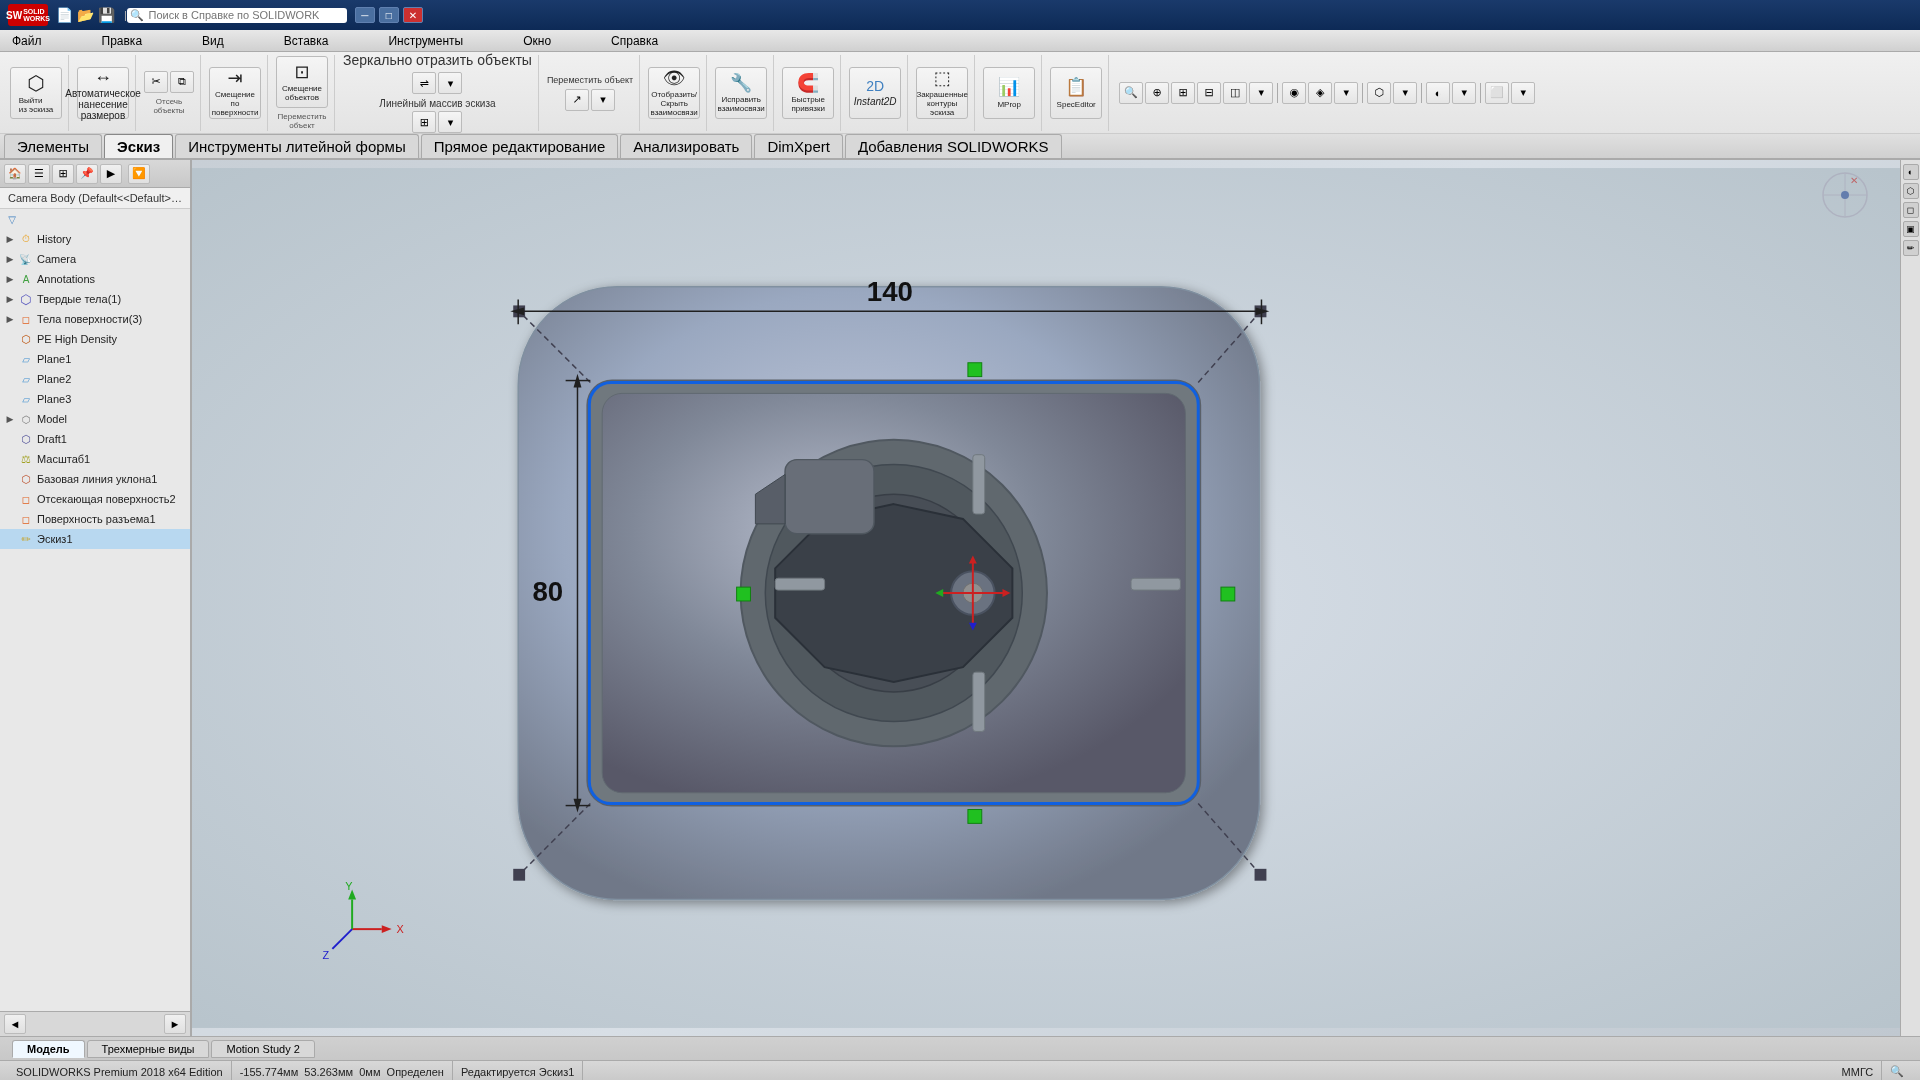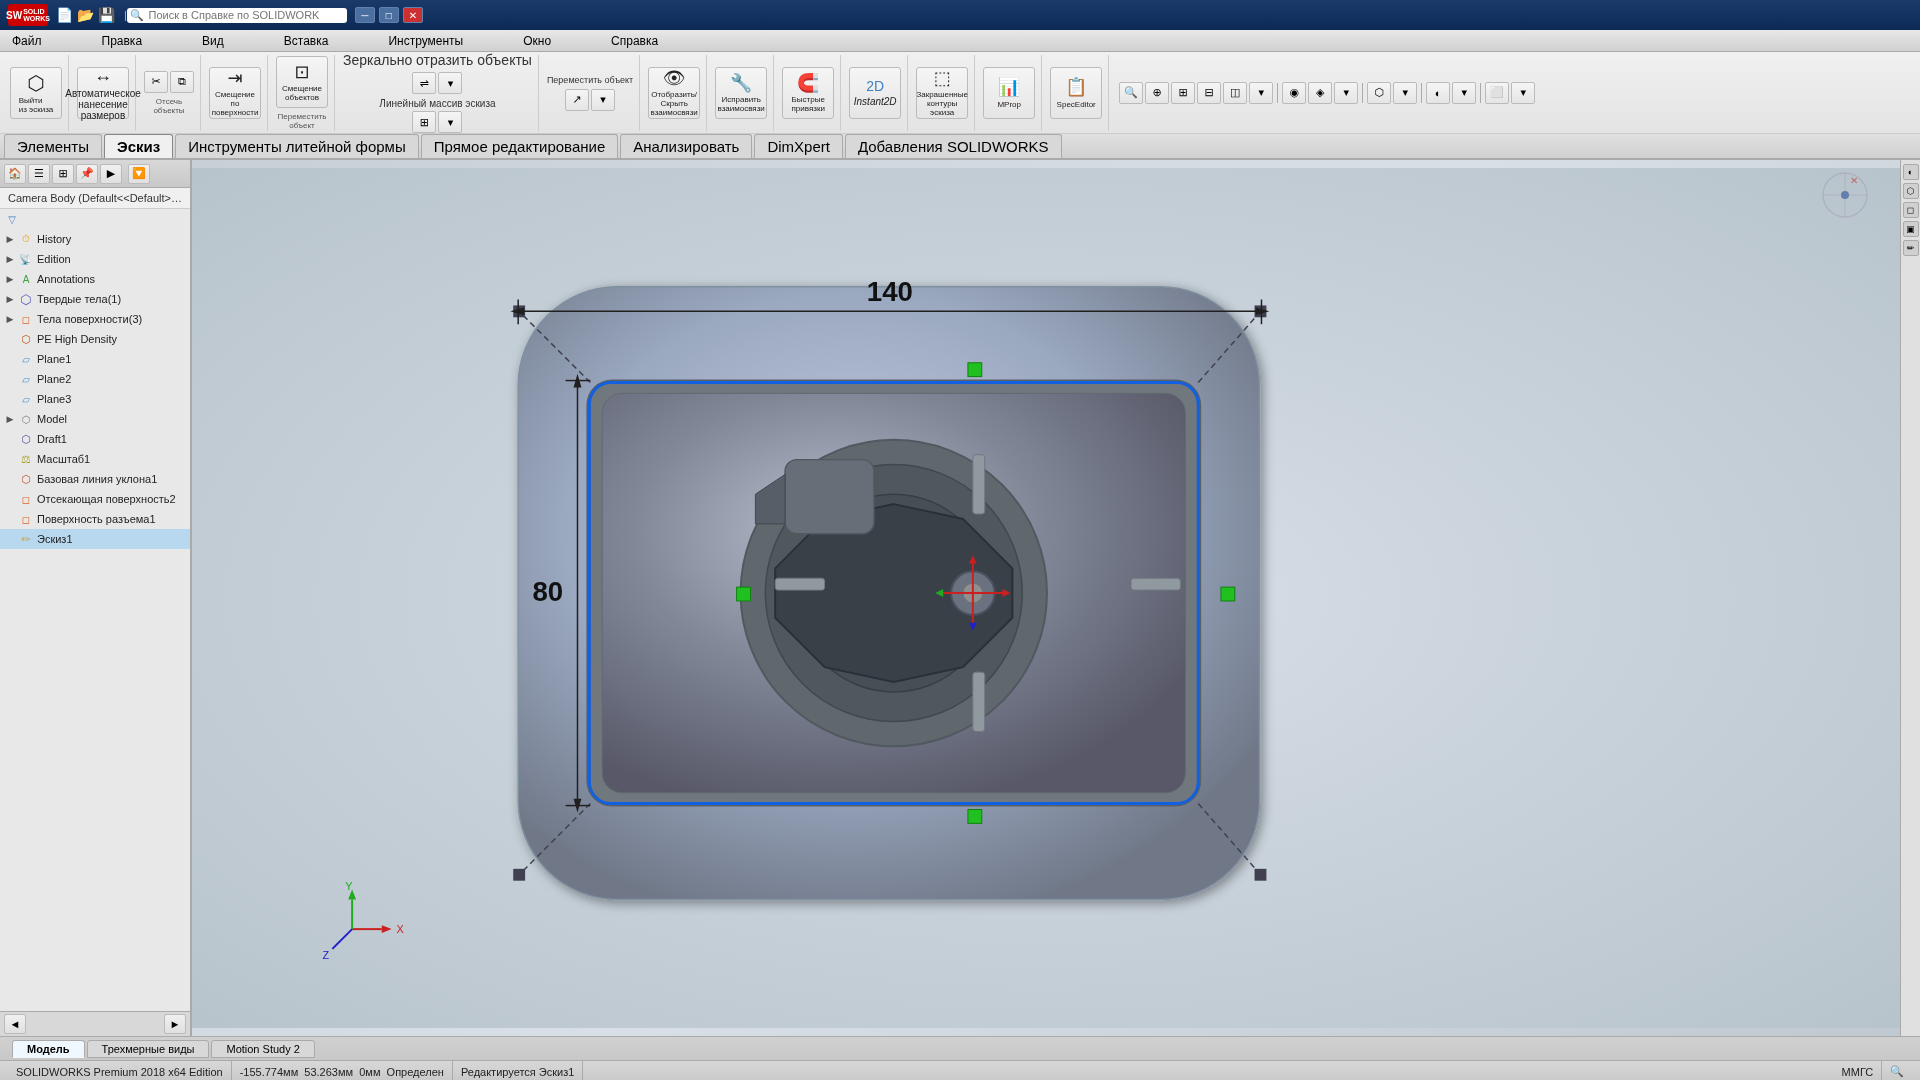--- a/index.html
+++ b/index.html
@@ -521,21 +521,21 @@
 
       <div class="tree-item">
         <div class="tree-expand">▶</div>
         <div class="tree-icon icon-history">⏱</div>
         <span>History</span>
       </div>
 
       <div class="tree-item">
         <div class="tree-expand">▶</div>
         <div class="tree-icon icon-sensor">📡</div>
-        <span>Edition</span>
+        <span>Camera</span>
       </div>
 
       <div class="tree-item">
         <div class="tree-expand">▶</div>
         <div class="tree-icon icon-annot">A</div>
         <span>Annotations</span>
       </div>
 
       <div class="tree-item">
         <div class="tree-expand">▶</div>

